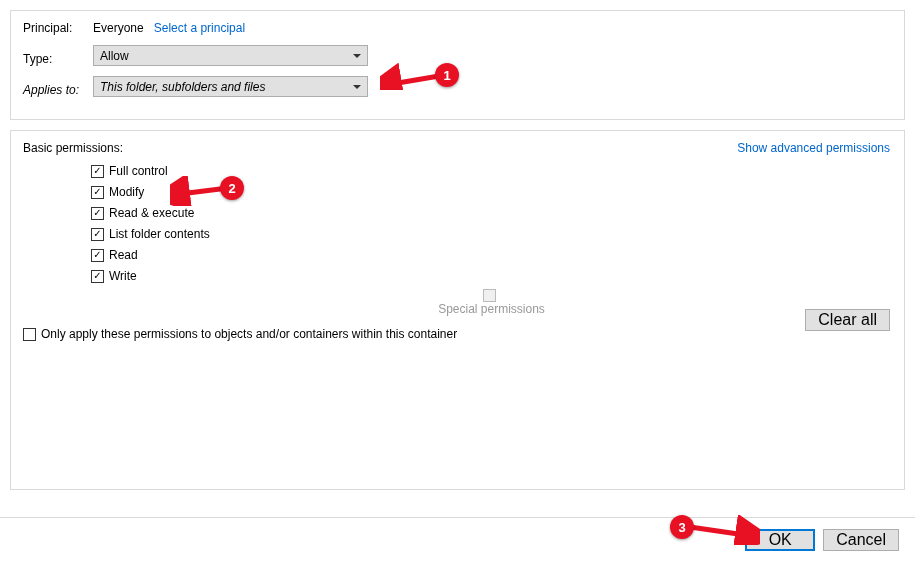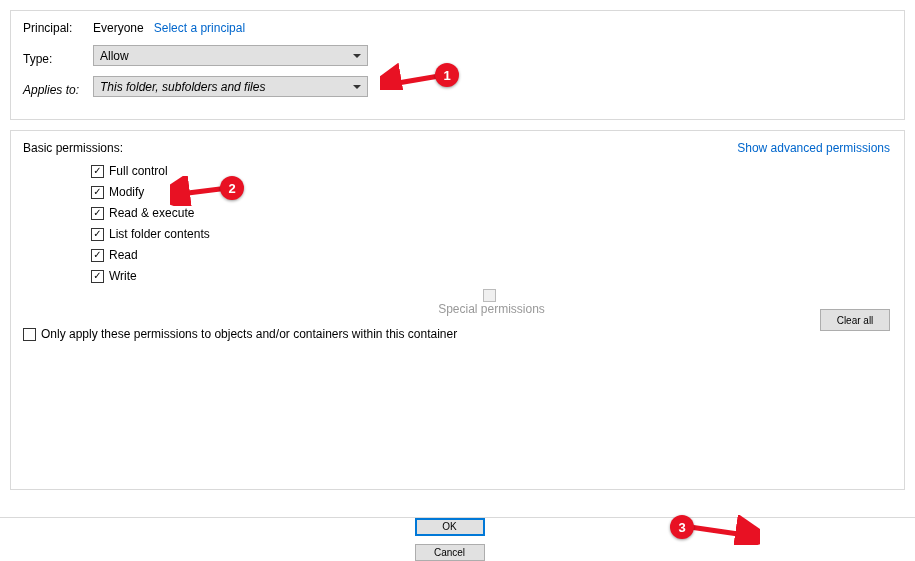--- a/index.html
+++ b/index.html
@@ -90,21 +90,21 @@
     .only-apply-row {
       display: flex;
       align-items: center;
       margin-top: 22px;
     }
     .btn {
       min-width: 70px;
       height: 22px;
       border: 1px solid #adadad;
       background: #e1e1e1;
-      font-size: 10px;
+      font-size: 16px;
       cursor: pointer;
       padding: 0 12px;
       font-family: inherit;
     }
     .btn.primary { border: 2px solid #0078d7; }
     .btn-clear {
       position: absolute;
       right: 14px;
       top: 178px;
     }
@@ -112,21 +112,20 @@
       position: absolute;
       bottom: 0; left: 0; right: 0;
       height: 44px;
       border-top: 1px solid #d9d9d9;
       display: flex;
       align-items: center;
       justify-content: flex-end;
       padding-right: 16px;
       gap: 8px;
       background: #fff;
-      flex-direction: column;
     }
 
     
     .annotation {
       position: absolute;
       pointer-events: none;
       z-index: 100;
     }
     .badge {
       width: 24px; height: 24px;

